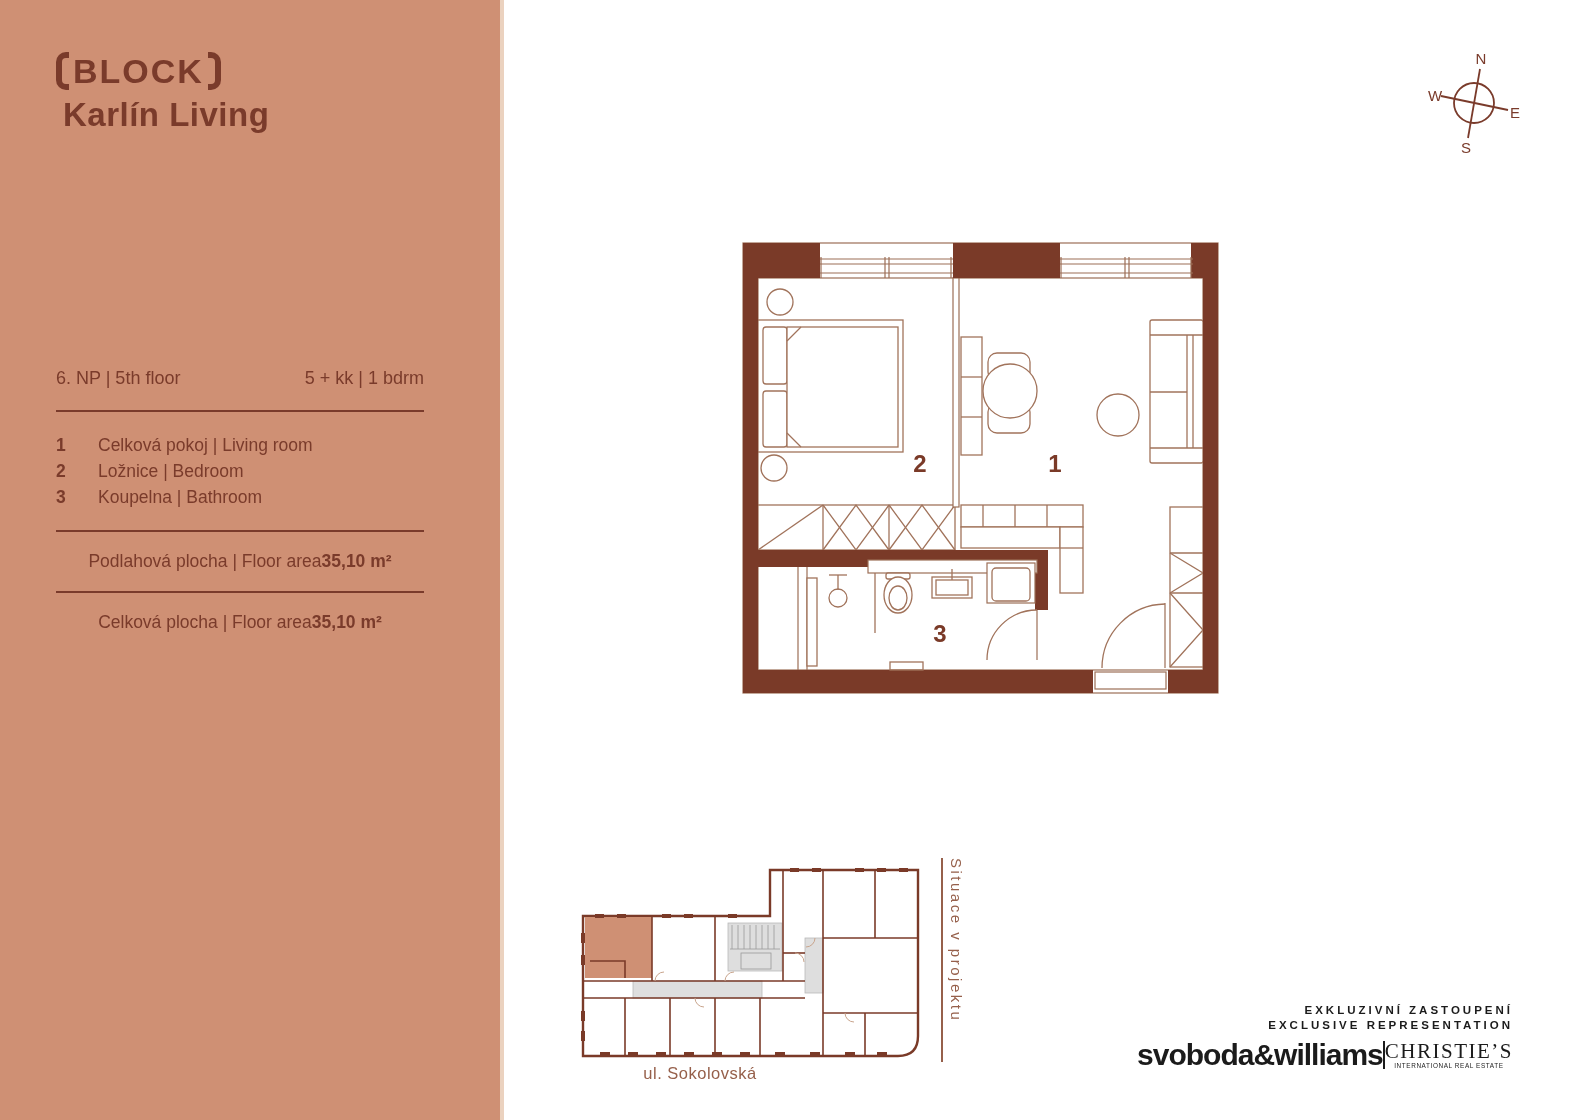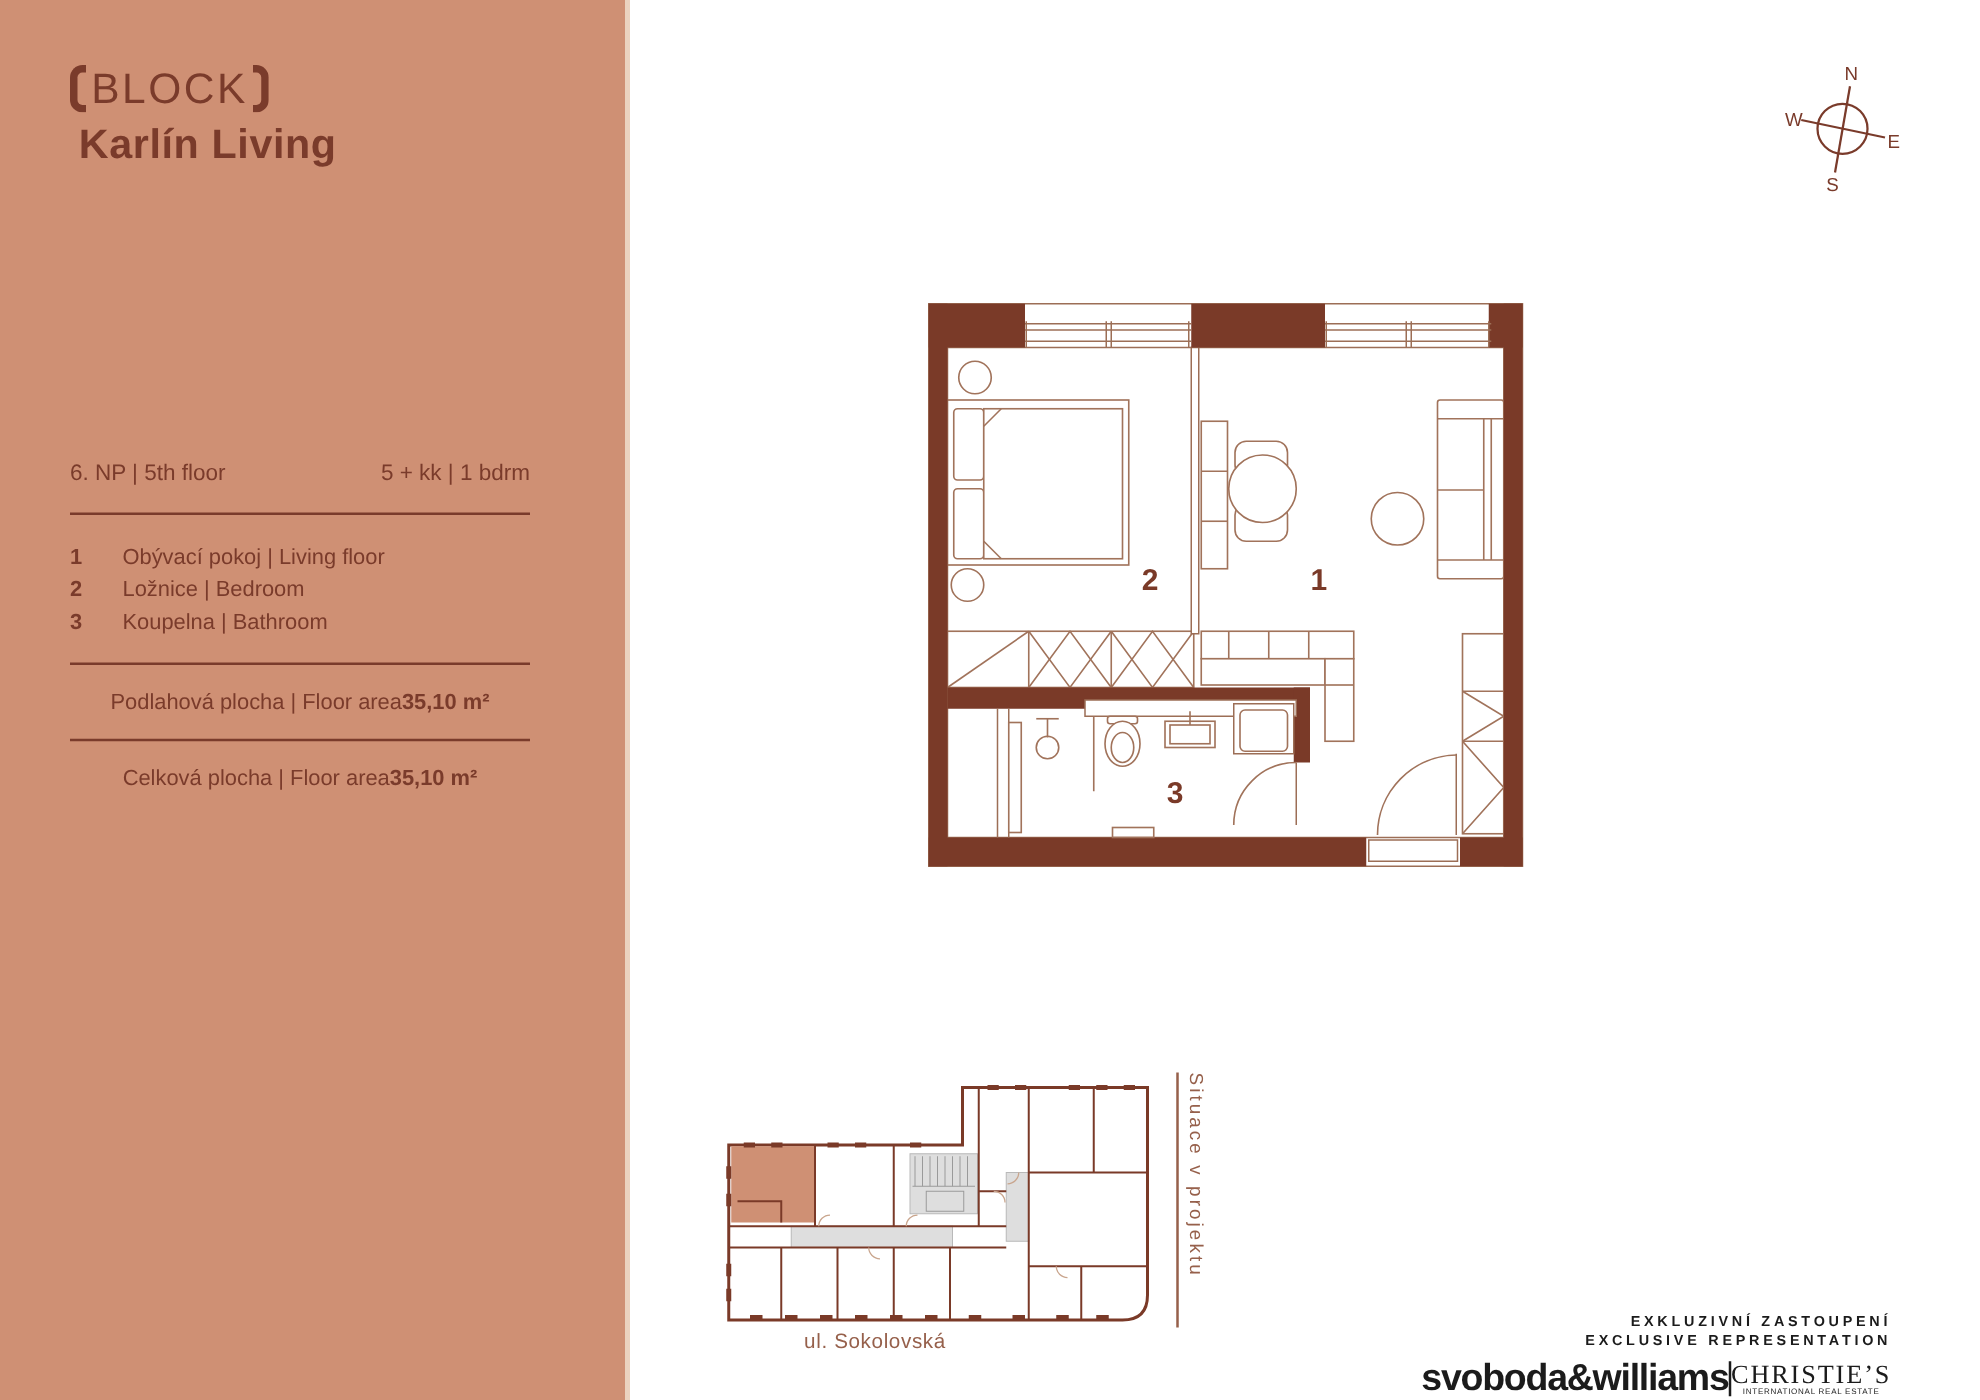--- a/index.html
+++ b/index.html
@@ -11,21 +11,21 @@
   
   .sidebar{
     position:absolute;left:0;top:0;width:504px;height:1120px;
     background:#CF9074;border-right:4px solid #EBD2BF;box-sizing:border-box;
   }
   .logo{position:absolute;left:56px;top:50px;color:#7A3B2B;}
   .logo-row1{display:flex;align-items:center;height:42px;}
   .bracket{width:13px;height:38px;border:6px solid #7A3B2B;box-sizing:border-box;}
   .bracket-l{border-right:0;border-radius:10px 0 0 10px;}
   .bracket-r{border-left:0;border-radius:0 10px 10px 0;}
-  .logo-word{font-size:34px;font-weight:normal;letter-spacing:2px;line-height:38px;padding:0 4px;}
+  .logo-word{font-size:34px;font-weight:bold;letter-spacing:2px;line-height:38px;padding:0 4px;}
   .logo-sub{font-size:33px;font-weight:bold;letter-spacing:.5px;margin:4px 0 0 7px;white-space:nowrap;}
   .info{position:absolute;left:56px;top:360px;width:368px;color:#7A3B2B;}
   .row-between{display:flex;justify-content:space-between;align-items:baseline;}
   .apt-label{font-size:21px;font-weight:bold;}
   .apt-num{font-size:34px;font-weight:bold;}
   .sub{font-size:18px;margin-top:8px;}
   .divider{border:none;border-top:2px solid #7A3B2B;margin:0;height:0;}
   .d1{margin-top:21px;}
   .rooms{margin-top:20px;}
   .room-row{display:flex;font-size:17.5px;line-height:26px;}
@@ -42,21 +42,21 @@
     position:absolute;left:565px;top:1064px;width:270px;text-align:center;
     font-size:16.5px;color:#96604B;letter-spacing:.5px;
   }
   .side-caption-line{position:absolute;left:941px;top:858px;width:2px;height:204px;background:#96604B;}
   .side-caption{
     position:absolute;left:948px;top:858px;height:204px;display:flex;align-items:center;
     writing-mode:vertical-rl;font-size:15px;letter-spacing:2.5px;color:#96604B;white-space:nowrap;
   }
   
   .footer{position:absolute;right:71px;top:1004px;text-align:right;color:#1B1B1B;}
-  .tagline{font-size:11.5px;font-weight:bold;letter-spacing:3px;white-space:nowrap;margin-top:48px;}
+  .tagline{font-size:11.5px;font-weight:bold;letter-spacing:3px;white-space:nowrap;}
   .tagline+.tagline{margin-top:3px;}
   .brands{margin-top:9px;display:flex;justify-content:flex-end;align-items:center;}
   .brand-sw{font-size:30px;font-weight:bold;letter-spacing:-1px;line-height:30px;}
   .brand-sep{width:2px;height:28px;background:#1B1B1B;}
   .brand-ch{text-align:center;}
   .ch-name{font-family:"Liberation Serif",serif;font-size:21px;letter-spacing:1.5px;line-height:20px;}
   .ch-sub{font-size:6.4px;letter-spacing:.6px;margin-top:1px;}
   
   svg{display:block;}
   .wall{fill:#7A3A28;stroke:none;}
@@ -91,21 +91,21 @@
   <div class="info">
     <div class="row-between sub">
       <div>6. NP | 5th floor</div>
       <div>5 + kk | 1 bdrm</div>
     </div>
     <hr class="divider d1">
 
     <div class="rooms">
       <div class="room-row">
         <div class="room-num">1</div>
-        <div>Obývací pokoj | Living floor</div>
+        <div>Celková pokoj | Living room</div>
       </div>
       <div class="room-row">
         <div class="room-num">2</div>
         <div>Ložnice | Bedroom</div>
       </div>
       <div class="room-row">
         <div class="room-num">3</div>
         <div>Koupelna | Bathroom</div>
       </div>
     </div>

